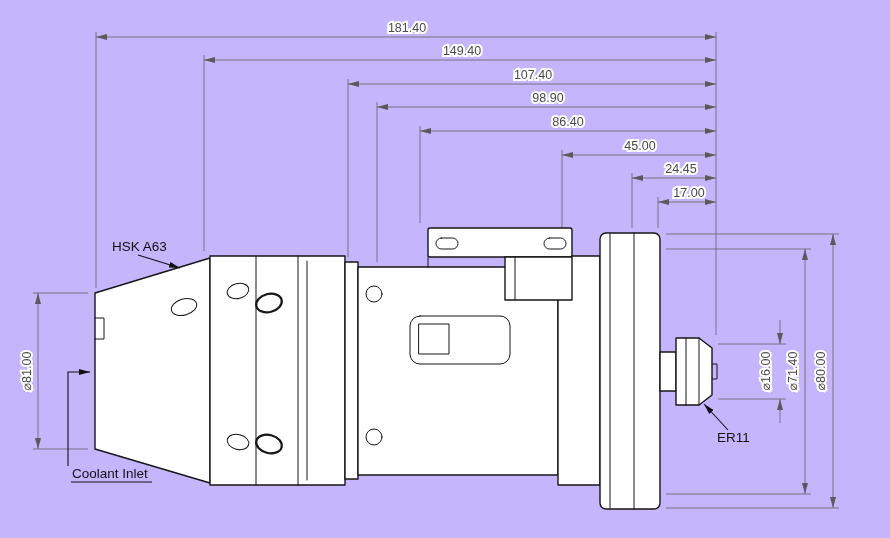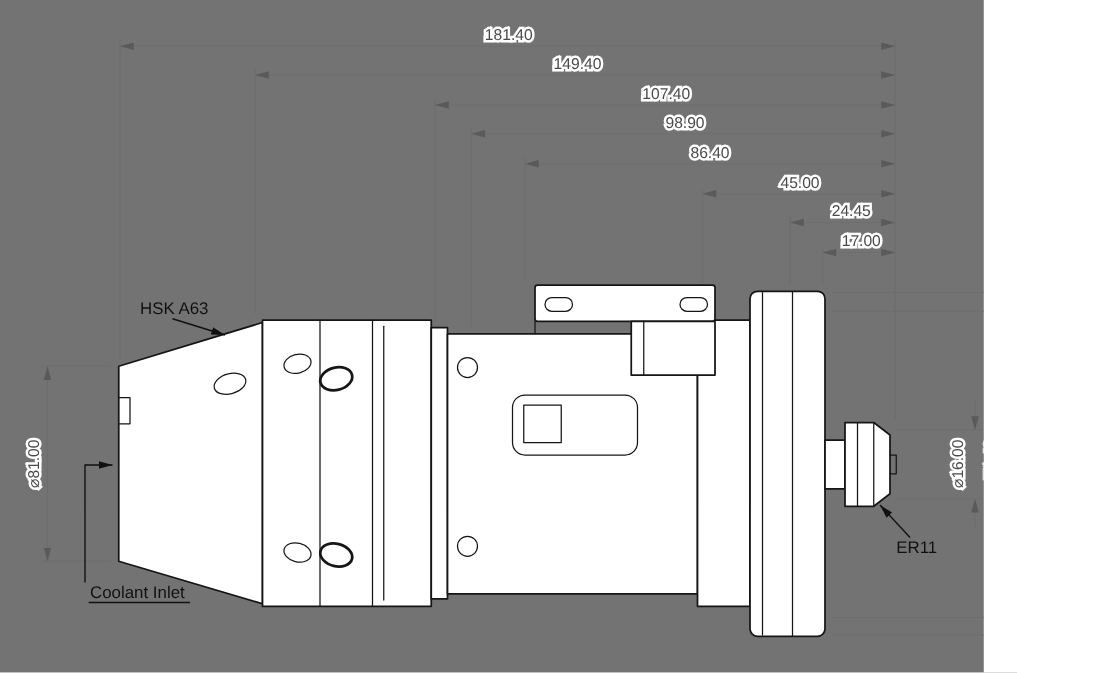--- a/index.html
+++ b/index.html
@@ -1,16 +1,16 @@
 <!DOCTYPE html>
 <html><head>
 <meta charset="utf-8">
 <style>
   html,body{margin:0;padding:0;background:#fff;}
-  .stage{position:relative;width:787px;height:538px;background:#737373;overflow:hidden;}
+  .stage{position:relative;width:890px;height:538px;background:#c4b5fd;overflow:hidden;}
   svg{display:block;}
   .ext,.dim{stroke:#6e6e6e;stroke-width:0.9;fill:none;}
   .part{stroke:#161616;stroke-width:1.4;fill:none;stroke-linejoin:round;stroke-linecap:round;}
   .part .thin{stroke-width:1;}
   .wfill{fill:#ffffff;}
   .dimtext{font:12.5px "Liberation Sans", sans-serif;fill:#4a4a4a;text-anchor:middle;paint-order:stroke;stroke:#fff;stroke-width:4px;}
   .label{font:13.5px "Liberation Sans", sans-serif;fill:#111;}
   .leader{stroke:#111;stroke-width:1.1;fill:none;}
 </style>
 </head>

